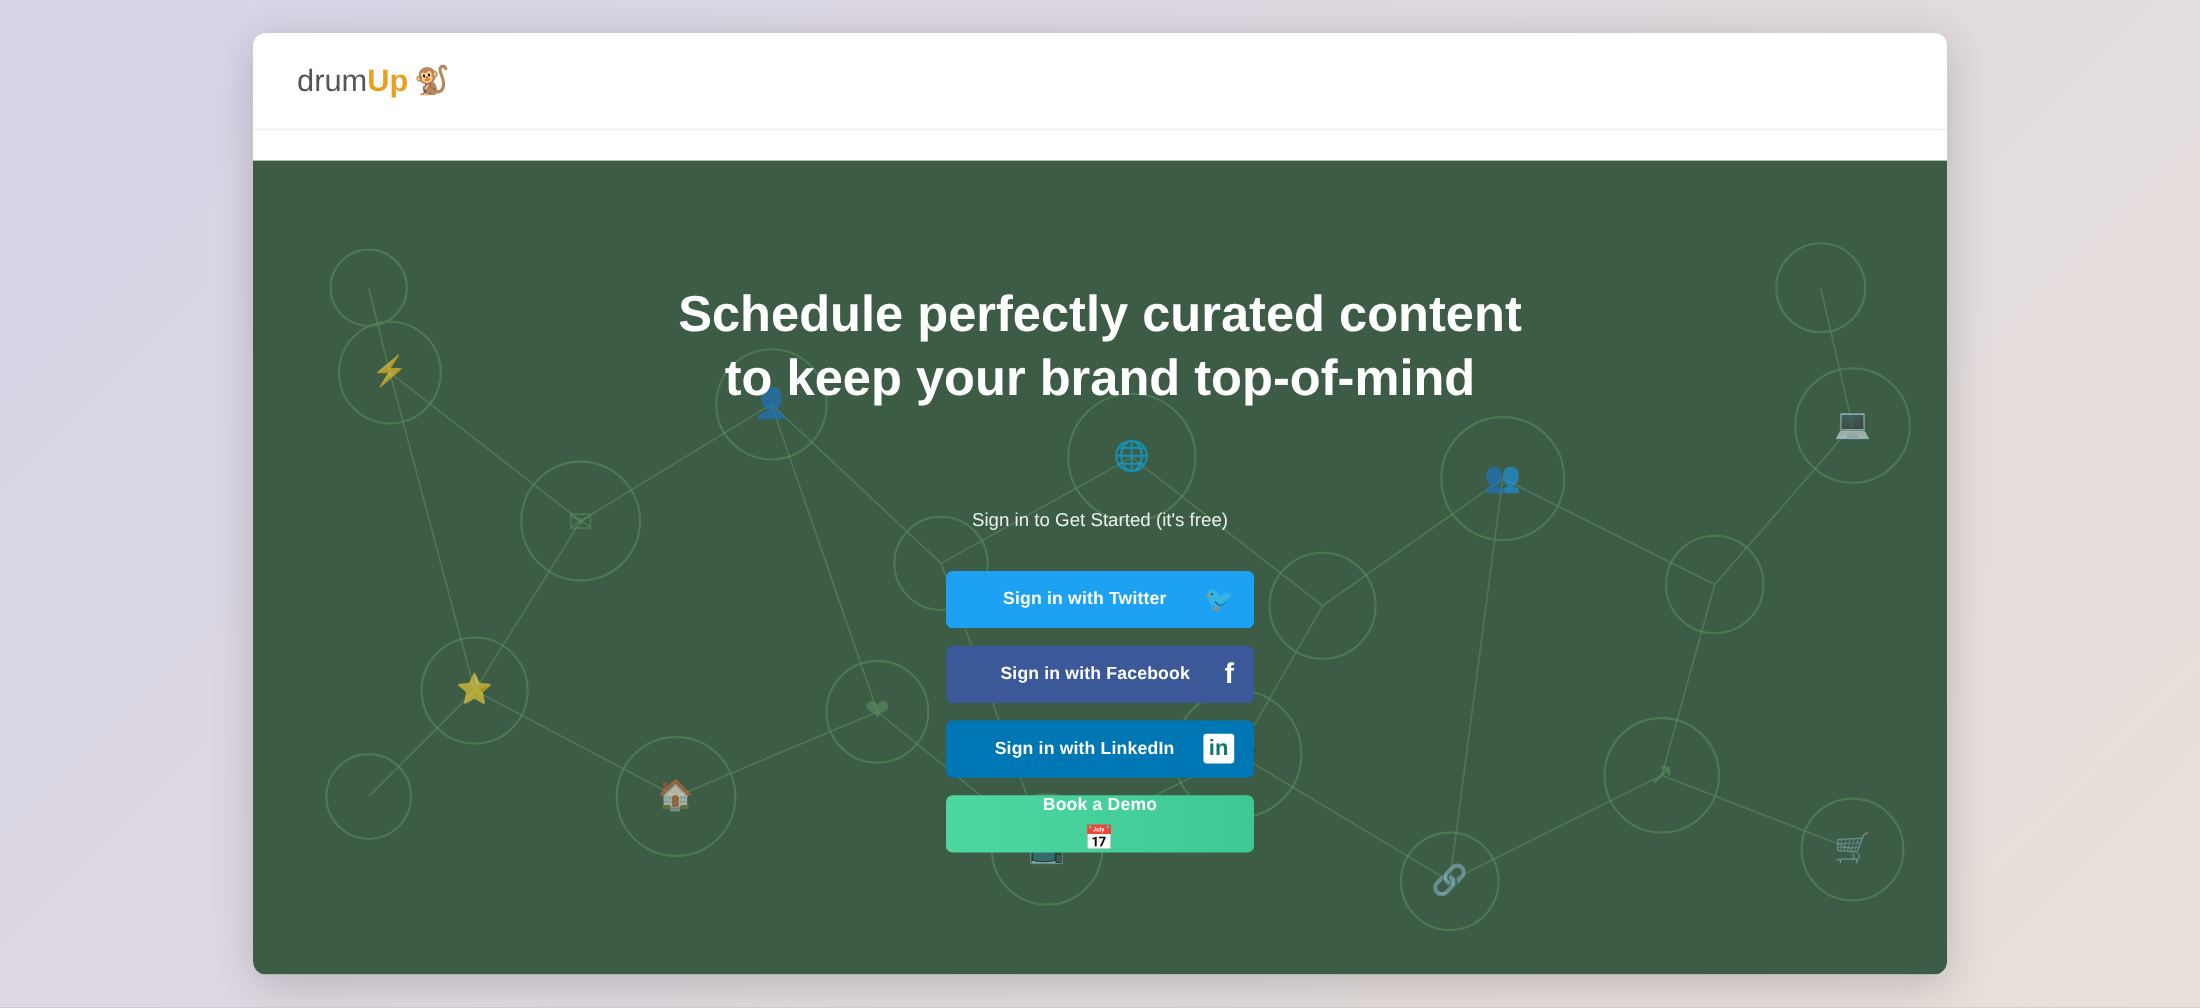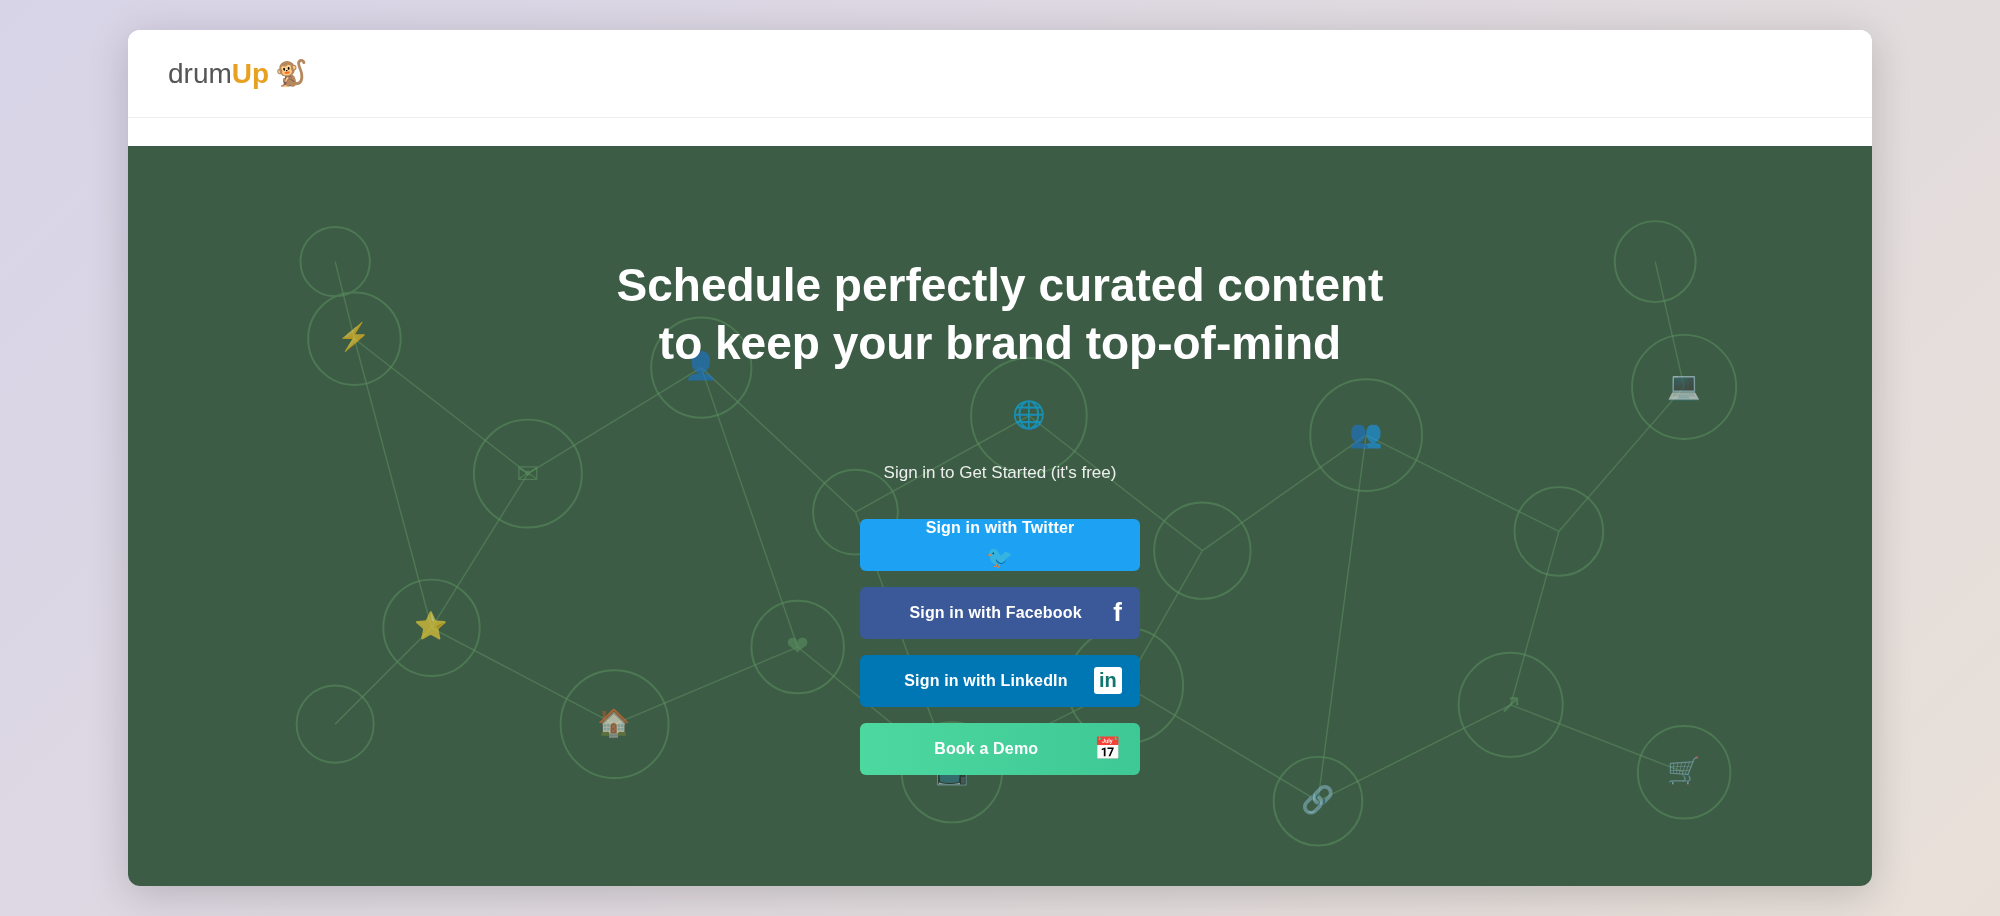--- a/index.html
+++ b/index.html
@@ -8,21 +8,21 @@
       width: 2000px;
       height: 916px;
       background: linear-gradient(135deg, #d8d4e8 0%, #e8e0d8 100%);
       display: flex;
       align-items: center;
       justify-content: center;
       font-family: 'Helvetica Neue', Arial, sans-serif;
     }
 
     .window {
-      width: 1744px;
+      width: 1540px;
       height: 856px;
       background: #fff;
       border-radius: 12px;
       overflow: hidden;
       box-shadow: 0 8px 40px rgba(0,0,0,0.18);
       display: flex;
       flex-direction: column;
       gap: 28px;
     }
 
@@ -156,34 +156,34 @@
       cursor: pointer;
       display: flex;
       align-items: center;
       justify-content: space-between;
       padding: 0 18px;
       letter-spacing: 0.01em;
     }
 
     .btn-twitter {
       background: #1da1f2;
-      flex-direction: column;
     }
 
     .btn-facebook {
       background: #3b5998;
     }
 
     .btn-linkedin {
       background: #0077b5;
     }
 
     .btn-demo {
       background: linear-gradient(90deg, #4dd8a0, #3ec895);
       color: #fff;
+      flex-direction: column;
     }
 
     .btn-icon {
       font-size: 22px;
       font-weight: 400;
     }
 
     .btn-label {
       flex: 1;
       text-align: center;

